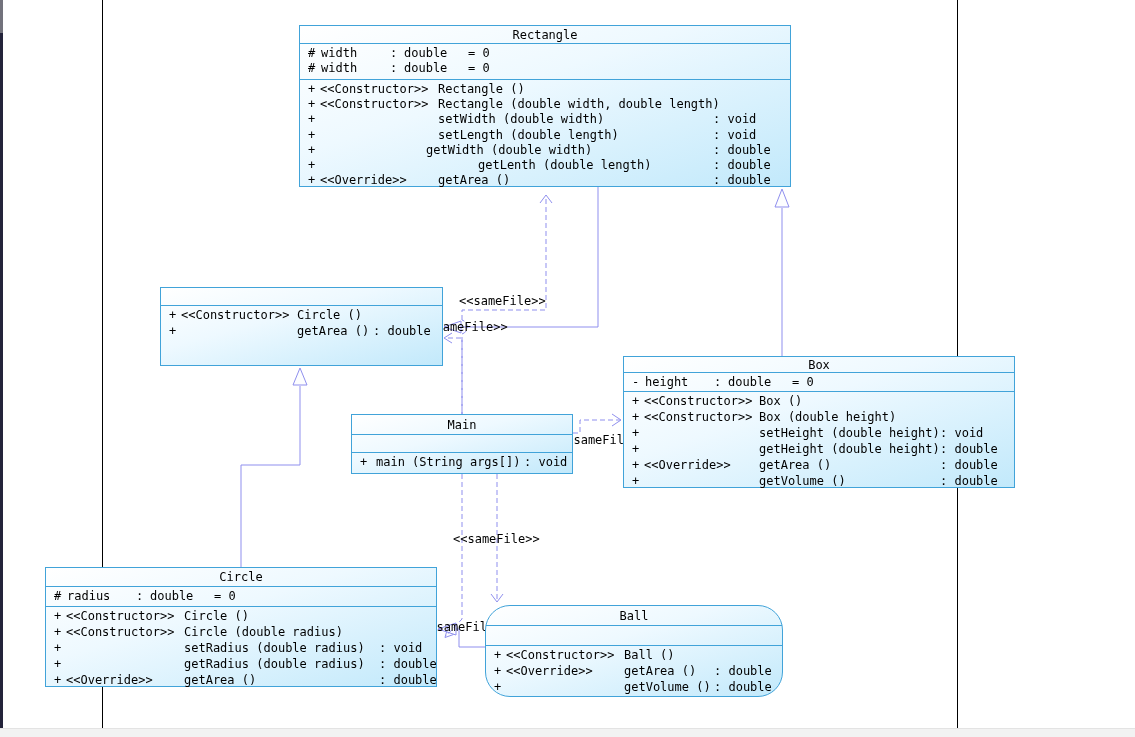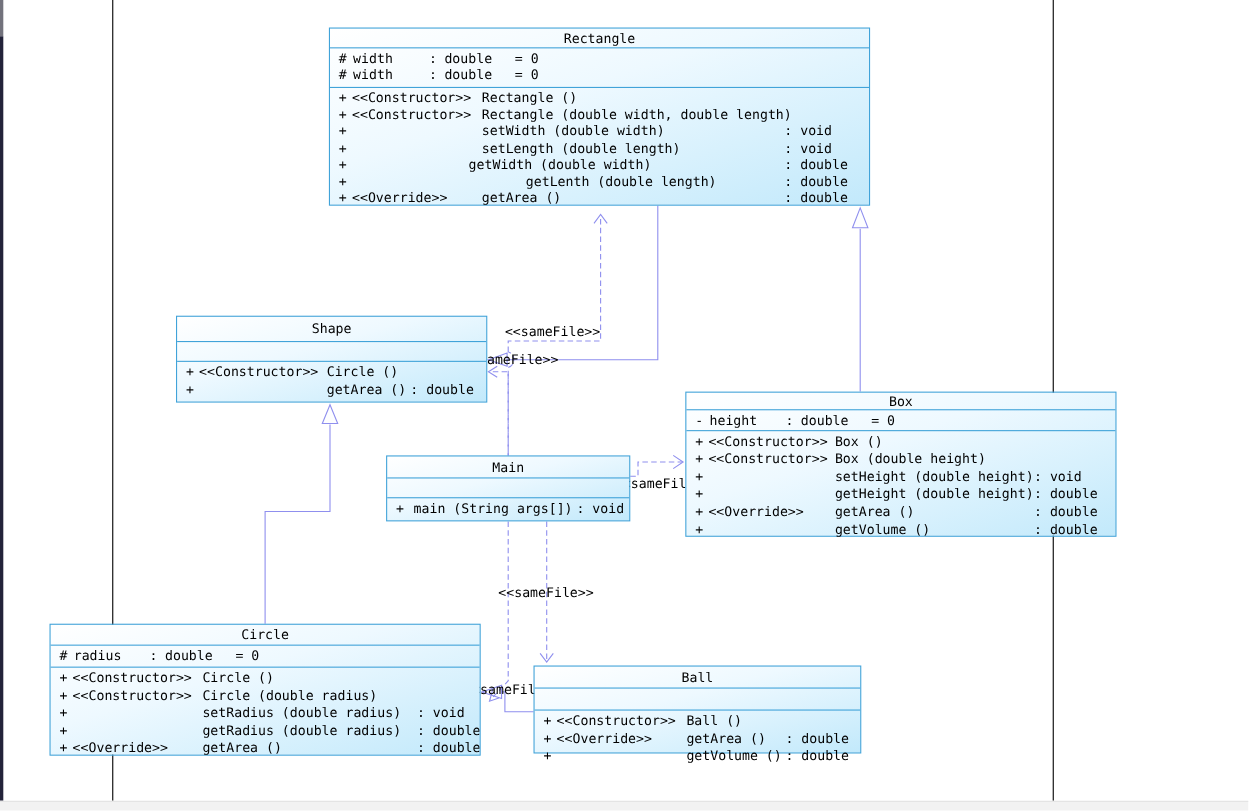--- a/index.html
+++ b/index.html
@@ -110,21 +110,20 @@
           <div class="mrow" style="height: 15.2px;"><span class="c-viz">+</span><span class="c-stereo">&lt;&lt;Constructor&gt;&gt;</span><span class="" style="left: 138px;">Rectangle ()</span></div>
           <div class="mrow" style="height: 15.2px;"><span class="c-viz">+</span><span class="c-stereo">&lt;&lt;Constructor&gt;&gt;</span><span class="" style="left: 138px;">Rectangle (double width, double length)</span></div>
           <div class="mrow" style="height: 15.2px;"><span class="c-viz">+</span><span class="" style="left: 138px;">setWidth (double width)</span><span class="" style="left: 413px;">: void</span></div>
           <div class="mrow" style="height: 15.2px;"><span class="c-viz">+</span><span class="" style="left: 138px;">setLength (double length)</span><span class="" style="left: 413px;">: void</span></div>
           <div class="mrow" style="height: 15.2px;"><span class="c-viz">+</span><span class="" style="left: 126px;">getWidth (double width)</span><span class="" style="left: 413px;">: double</span></div>
           <div class="mrow" style="height: 15.2px;"><span class="c-viz">+</span><span class="" style="left: 138px; margin-left: 40px;">getLenth (double length)</span><span class="" style="left: 413px;">: double</span></div>
           <div class="mrow" style="height: 15.2px;"><span class="c-viz">+</span><span class="c-stereo">&lt;&lt;Override&gt;&gt;</span><span class="" style="left: 138px;">getArea ()</span><span class="" style="left: 413px;">: double</span></div>
         </div>
       </div>
       <div class="uml-class" style="left: 160px; top: 287px; width: 283px; height: 79px;">
-        <div class="uml-title" style="height: 23px; line-height: 23px;">Shape</div>
         <div class="uml-attrs" style="height: 18px;"></div>
         <div class="uml-methods">
           <div class="mrow" style="height: 15.5px;"><span class="c-viz">+</span><span class="c-stereo">&lt;&lt;Constructor&gt;&gt;</span><span class="" style="left: 136px;">Circle ()</span></div>
           <div class="mrow" style="height: 15.5px;"><span class="c-viz">+</span><span class="" style="left: 136px;">getArea ()</span><span class="" style="left: 212px;">: double</span></div>
         </div>
       </div>
       <div class="uml-class" style="left: 623px; top: 356px; width: 392px; height: 132px;">
         <div class="uml-title" style="height: 16px; line-height: 16px;">Box</div>
         <div class="uml-attrs" style="height: 19px;">
           <div class="arow" style="height: 15px;"><span class="c-viz">-</span><span class="a-name">height</span><span class="a-colon">:</span><span class="a-type">double</span><span class="a-def">= 0</span></div>
@@ -151,21 +150,21 @@
           <div class="arow" style="height: 15px;"><span class="c-viz">#</span><span class="a-name">radius</span><span class="a-colon">:</span><span class="a-type">double</span><span class="a-def">= 0</span></div>
         </div>
         <div class="uml-methods">
           <div class="mrow" style="height: 16px;"><span class="c-viz">+</span><span class="c-stereo">&lt;&lt;Constructor&gt;&gt;</span><span class="" style="left: 138px;">Circle ()</span></div>
           <div class="mrow" style="height: 16px;"><span class="c-viz">+</span><span class="c-stereo">&lt;&lt;Constructor&gt;&gt;</span><span class="" style="left: 138px;">Circle (double radius)</span></div>
           <div class="mrow" style="height: 16px;"><span class="c-viz">+</span><span class="" style="left: 138px;">setRadius (double radius)</span><span class="" style="left: 333px;">: void</span></div>
           <div class="mrow" style="height: 16px;"><span class="c-viz">+</span><span class="" style="left: 138px;">getRadius (double radius)</span><span class="" style="left: 333px;">: double</span></div>
           <div class="mrow" style="height: 16px;"><span class="c-viz">+</span><span class="c-stereo">&lt;&lt;Override&gt;&gt;</span><span class="" style="left: 138px;">getArea ()</span><span class="" style="left: 333px;">: double</span></div>
         </div>
       </div>
-      <div class="uml-class" style="left: 485px; top: 605px; width: 298px; height: 80px;">
+      <div class="uml-class" style="left: 485px; top: 605px; width: 298px; height: 92px; border-radius: 25px;">
         <div class="uml-title" style="height: 20px; line-height: 20px;">Ball</div>
         <div class="uml-attrs" style="height: 20px;"></div>
         <div class="uml-methods">
           <div class="mrow" style="height: 15.8px;"><span class="c-viz">+</span><span class="c-stereo">&lt;&lt;Constructor&gt;&gt;</span><span class="" style="left: 138px;">Ball ()</span></div>
           <div class="mrow" style="height: 15.8px;"><span class="c-viz">+</span><span class="c-stereo">&lt;&lt;Override&gt;&gt;</span><span class="" style="left: 138px;">getArea ()</span><span class="" style="left: 228px;">: double</span></div>
           <div class="mrow" style="height: 15.8px;"><span class="c-viz">+</span><span class="" style="left: 138px;">getVolume ()</span><span class="" style="left: 228px;">: double</span></div>
         </div>
       </div>
     </div>
 </div>

